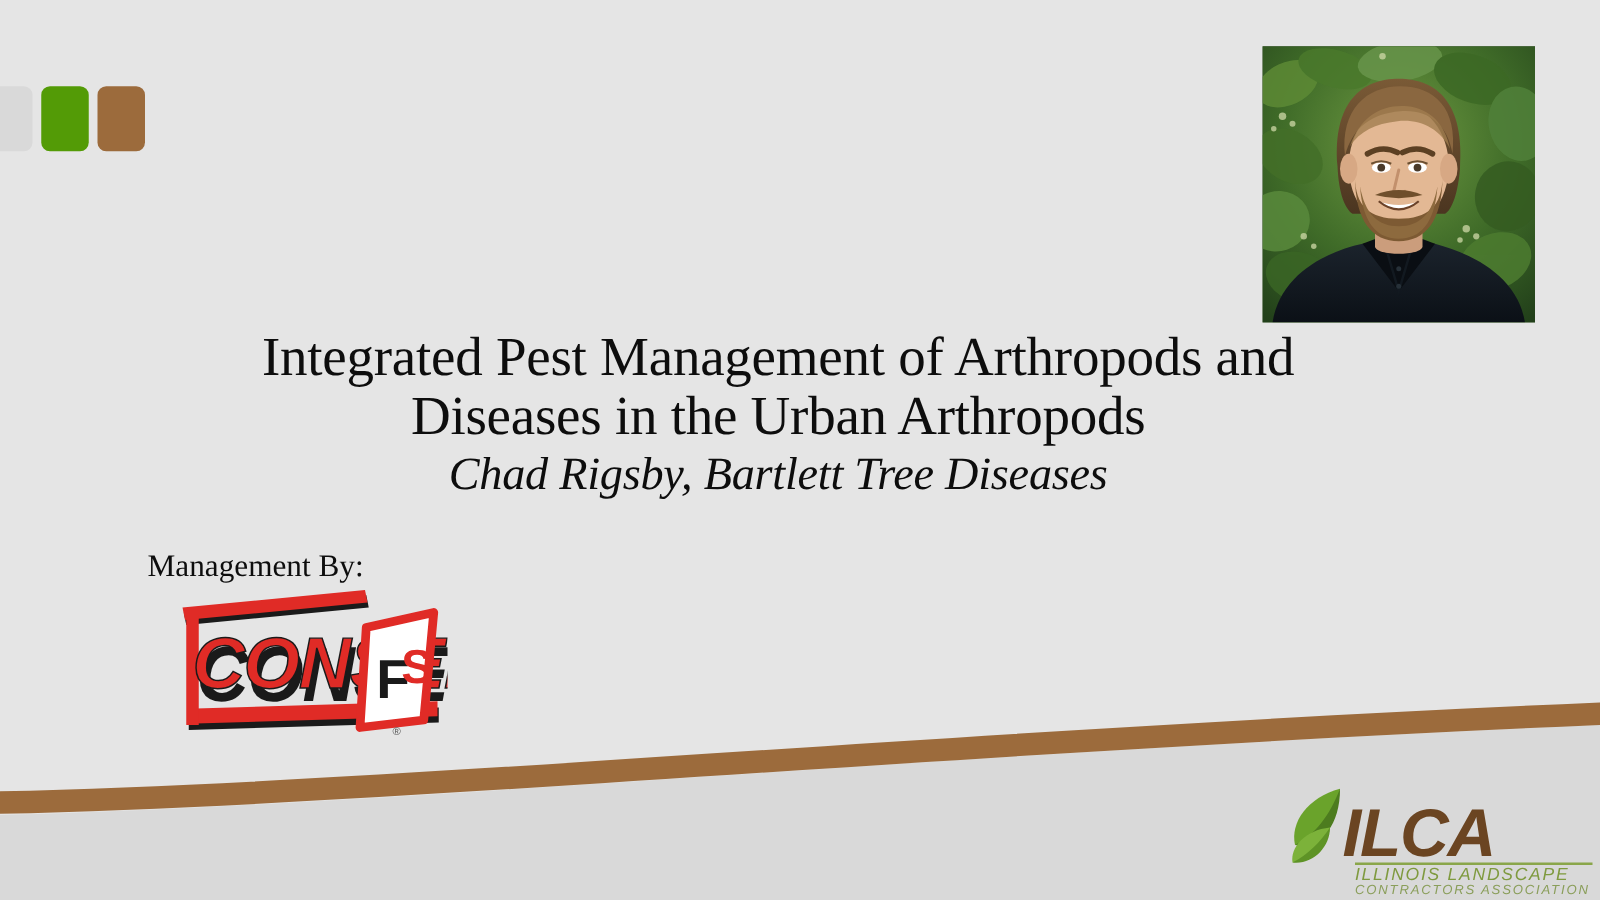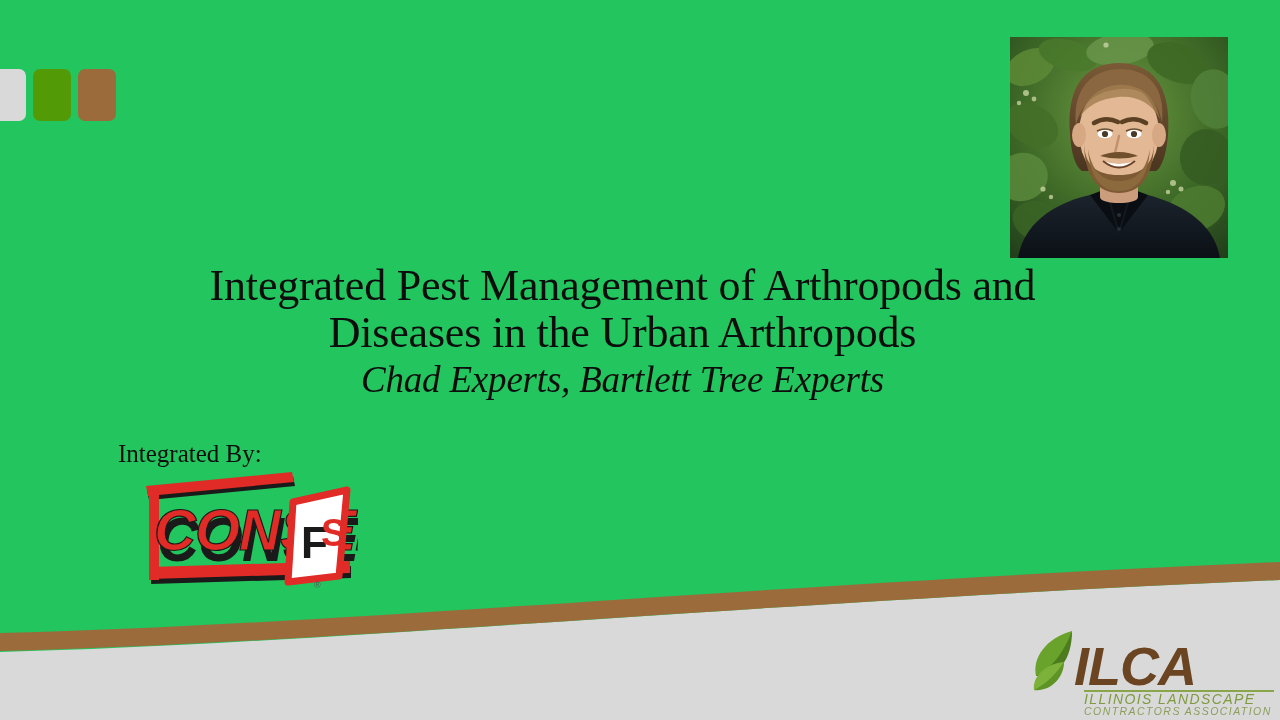--- a/index.html
+++ b/index.html
@@ -4,21 +4,21 @@
 <style>
   html, body {
     margin: 0;
     padding: 0;
     background: #ffffff;
   }
   #slide {
     position: relative;
     width: 1280px;
     height: 720px;
-    background: #22c55e;
+    background: #e5e5e5;
     overflow: hidden;
     font-family: "Liberation Serif", serif;
   }
 
   
   .deco-squares {
     position: absolute;
     left: -12px;
     top: 69px;
     display: flex;
@@ -208,24 +208,24 @@
         <path d="M93 124 q16 13 32 0" stroke="#6b4228" stroke-width="1.8" fill="none"></path>
 
         <path d="M90 119 q19 -8 38 0 q-19 5 -38 0 Z" fill="#6f4f2c"></path>
       </g>
     </svg>
   </div>
 
   <div class="title-block">
     <div class="title-main">Integrated Pest Management of Arthropods and</div>
     <div class="title-main">Diseases in the Urban Arthropods</div>
-    <div class="title-sub">Chad Experts, Bartlett Tree Experts</div>
-  </div>
-
-  <div class="sponsored-label">Integrated By:</div>
+    <div class="title-sub">Chad Rigsby, Bartlett Tree Diseases</div>
+  </div>
+
+  <div class="sponsored-label">Management By:</div>
 
   <div class="conserv-logo">
     <svg viewBox="0 0 215 125" preserveAspectRatio="xMidYMid meet">
 
       <g>
         <path d="M4 24 L150 10 L152 20 L6 34 Z" fill="#1a1a1a"></path>
         <path d="M3 20 L149 6 L151 16 L5 30 Z" fill="#e02b26"></path>
       </g>
 
       <g>

